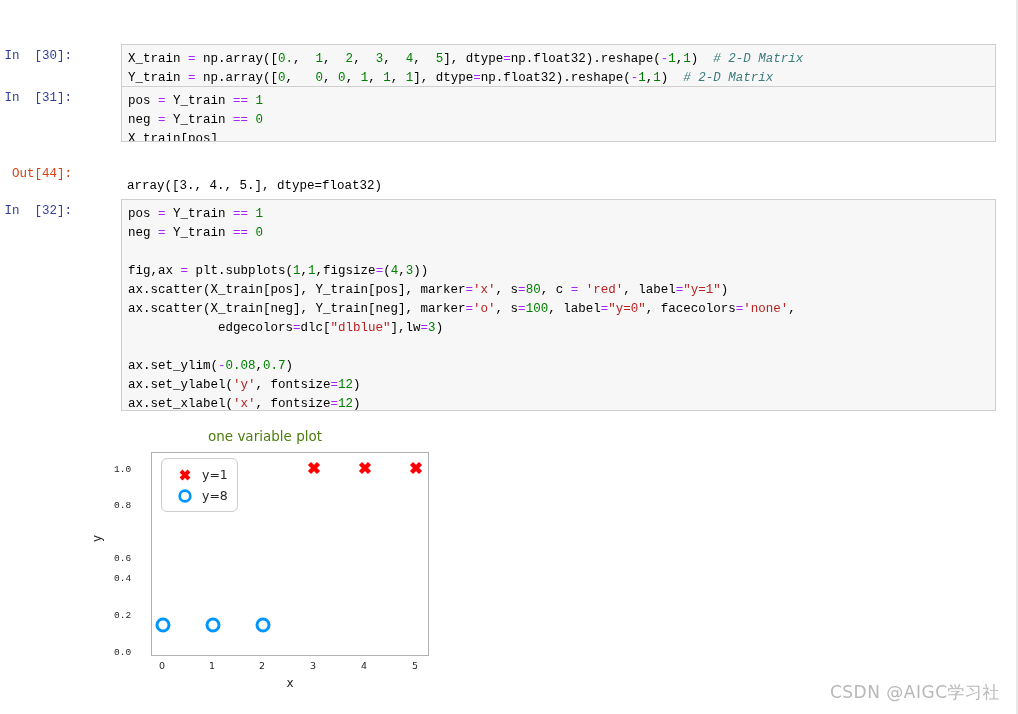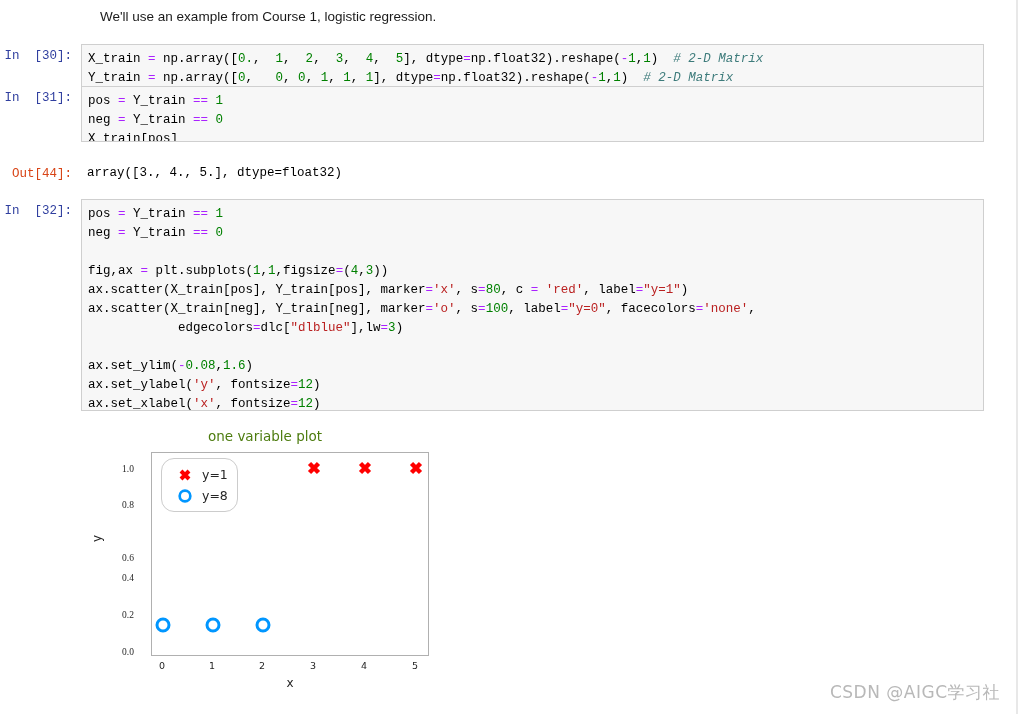--- a/index.html
+++ b/index.html
@@ -33,20 +33,21 @@
     font-size: 13.5px;
     line-height: 18px;
     color: #1a1a1a;
   }
 
   
   .cell-row {
     position: absolute;
     display: flex;
     align-items: flex-start;
+    gap: 40px;
   }
   .prompt {
     width: 72px;
     flex: 0 0 72px;
     text-align: right;
     padding-right: 9px;
     padding-top: 5px;
     font-family: "Liberation Mono", monospace;
     font-size: 12.5px;
     line-height: 15.5px;
@@ -109,22 +110,22 @@
     top: 28px;
     width: 278px;
     height: 204px;
     background: #ffffff;
     border: 1px solid #b0b0b0;
     box-sizing: border-box;
   }
   .ytick {
     position: absolute;
     width: 28px;
-    text-align: center;
-    font-family: Liberation Serif, serif;
+    text-align: left;
+    font-family: Liberation Mono, monospace;
     font-size: 9.5px;
     color: #262626;
     transform: translateY(-50%);
   }
   .xtick {
     position: absolute;
     width: 20px;
     text-align: center;
     font-family: "DejaVu Sans", sans-serif;
     font-size: 9.5px;
@@ -154,21 +155,21 @@
     position: absolute;
     transform: translate(-50%, -50%);
     pointer-events: none;
   }
   #legend {
     position: absolute;
     left: 9px;
     top: 5px;
     background: #ffffff;
     border: 1px solid #cccccc;
-    border-radius: 13px;
+    border-radius: 6px;
     padding: 5px 9px 5px 6px;
     box-sizing: border-box;
     text-align: right;
   }
   .legend-row {
     display: flex;
     align-items: center;
     height: 21px;
   }
   .legend-glyph {
@@ -203,51 +204,50 @@
     width: 2px;
     height: 714px;
     background: #e8e8e8;
   }
 </style>
 </head>
 <body>
 
 <div id="notebook">
 
-  <div class="md-cell">We'll use an example from Course 1, logistic regression.</div>
 
   <div class="cell-row" style="left:0px; top:44px; width:996px;">
     <div class="prompt in">In  [30]:</div>
     <div class="code-box" style="width:903px; height:45px;"><span>X_train <span class="t-op">=</span> np.array([<span class="t-num">0.</span>,  <span class="t-num">1</span>,  <span class="t-num">2</span>,  <span class="t-num">3</span>,  <span class="t-num">4</span>,  <span class="t-num">5</span>], dtype<span class="t-op">=</span>np.float32).reshape(<span class="t-op">-</span><span class="t-num">1</span>,<span class="t-num">1</span>)  <span class="t-com"># 2-D Matrix</span>
 Y_train <span class="t-op">=</span> np.array([<span class="t-num">0</span>,   <span class="t-num">0</span>, <span class="t-num">0</span>, <span class="t-num">1</span>, <span class="t-num">1</span>, <span class="t-num">1</span>], dtype<span class="t-op">=</span>np.float32).reshape(<span class="t-op">-</span><span class="t-num">1</span>,<span class="t-num">1</span>)  <span class="t-com"># 2-D Matrix</span></span></div>
   </div>
 
   <div class="cell-row" style="left:0px; top:86px; width:996px;">
     <div class="prompt in">In  [31]:</div>
     <div class="code-box" style="width:903px; height:56px;"><span>pos <span class="t-op">=</span> Y_train <span class="t-op">==</span> <span class="t-num">1</span>
 neg <span class="t-op">=</span> Y_train <span class="t-op">==</span> <span class="t-num">0</span>
 X_train[pos]</span></div>
   </div>
 
   <div class="cell-row" style="left:0px; top:162px; width:996px;">
     <div class="prompt out">Out[44]:</div>
-    <div class="out-box" style="width:903px;">array([3., 4., 5.], dtype=float32)</div>
+    <div class="out-box" style="width:903px;margin-top:13px;">array([3., 4., 5.], dtype=float32)</div>
   </div>
 
   <div class="cell-row" style="left:0px; top:199px; width:996px;">
     <div class="prompt in">In  [32]:</div>
     <div class="code-box" style="width:903px; height:212px;"><span>pos <span class="t-op">=</span> Y_train <span class="t-op">==</span> <span class="t-num">1</span>
 neg <span class="t-op">=</span> Y_train <span class="t-op">==</span> <span class="t-num">0</span>
 
 fig,ax <span class="t-op">=</span> plt.subplots(<span class="t-num">1</span>,<span class="t-num">1</span>,figsize<span class="t-op">=</span>(<span class="t-num">4</span>,<span class="t-num">3</span>))
 ax.scatter(X_train[pos], Y_train[pos], marker<span class="t-op">=</span><span class="t-str">'x'</span>, s<span class="t-op">=</span><span class="t-num">80</span>, c <span class="t-op">=</span> <span class="t-str">'red'</span>, label<span class="t-op">=</span><span class="t-str">"y=1"</span>)
 ax.scatter(X_train[neg], Y_train[neg], marker<span class="t-op">=</span><span class="t-str">'o'</span>, s<span class="t-op">=</span><span class="t-num">100</span>, label<span class="t-op">=</span><span class="t-str">"y=0"</span>, facecolors<span class="t-op">=</span><span class="t-str">'none'</span>,
             edgecolors<span class="t-op">=</span>dlc[<span class="t-str">"dlblue"</span>],lw<span class="t-op">=</span><span class="t-num">3</span>)
 
-ax.set_ylim(<span class="t-op">-</span><span class="t-num">0.08</span>,<span class="t-num">1.6</span>)
+ax.set_ylim(<span class="t-op">-</span><span class="t-num">0.08</span>,<span class="t-num">0.7</span>)
 ax.set_ylabel(<span class="t-str">'y'</span>, fontsize<span class="t-op">=</span><span class="t-num">12</span>)
 ax.set_xlabel(<span class="t-str">'x'</span>, fontsize<span class="t-op">=</span><span class="t-num">12</span>)
 ax.set_title(<span class="t-str">'one variable plot'</span>)
 ax.legend(fontsize<span class="t-op">=</span><span class="t-num">12</span>)
 plt.show()</span></div>
   </div>
 
   <div id="figure">
 
     <div id="fig-title">one variable plot</div>

